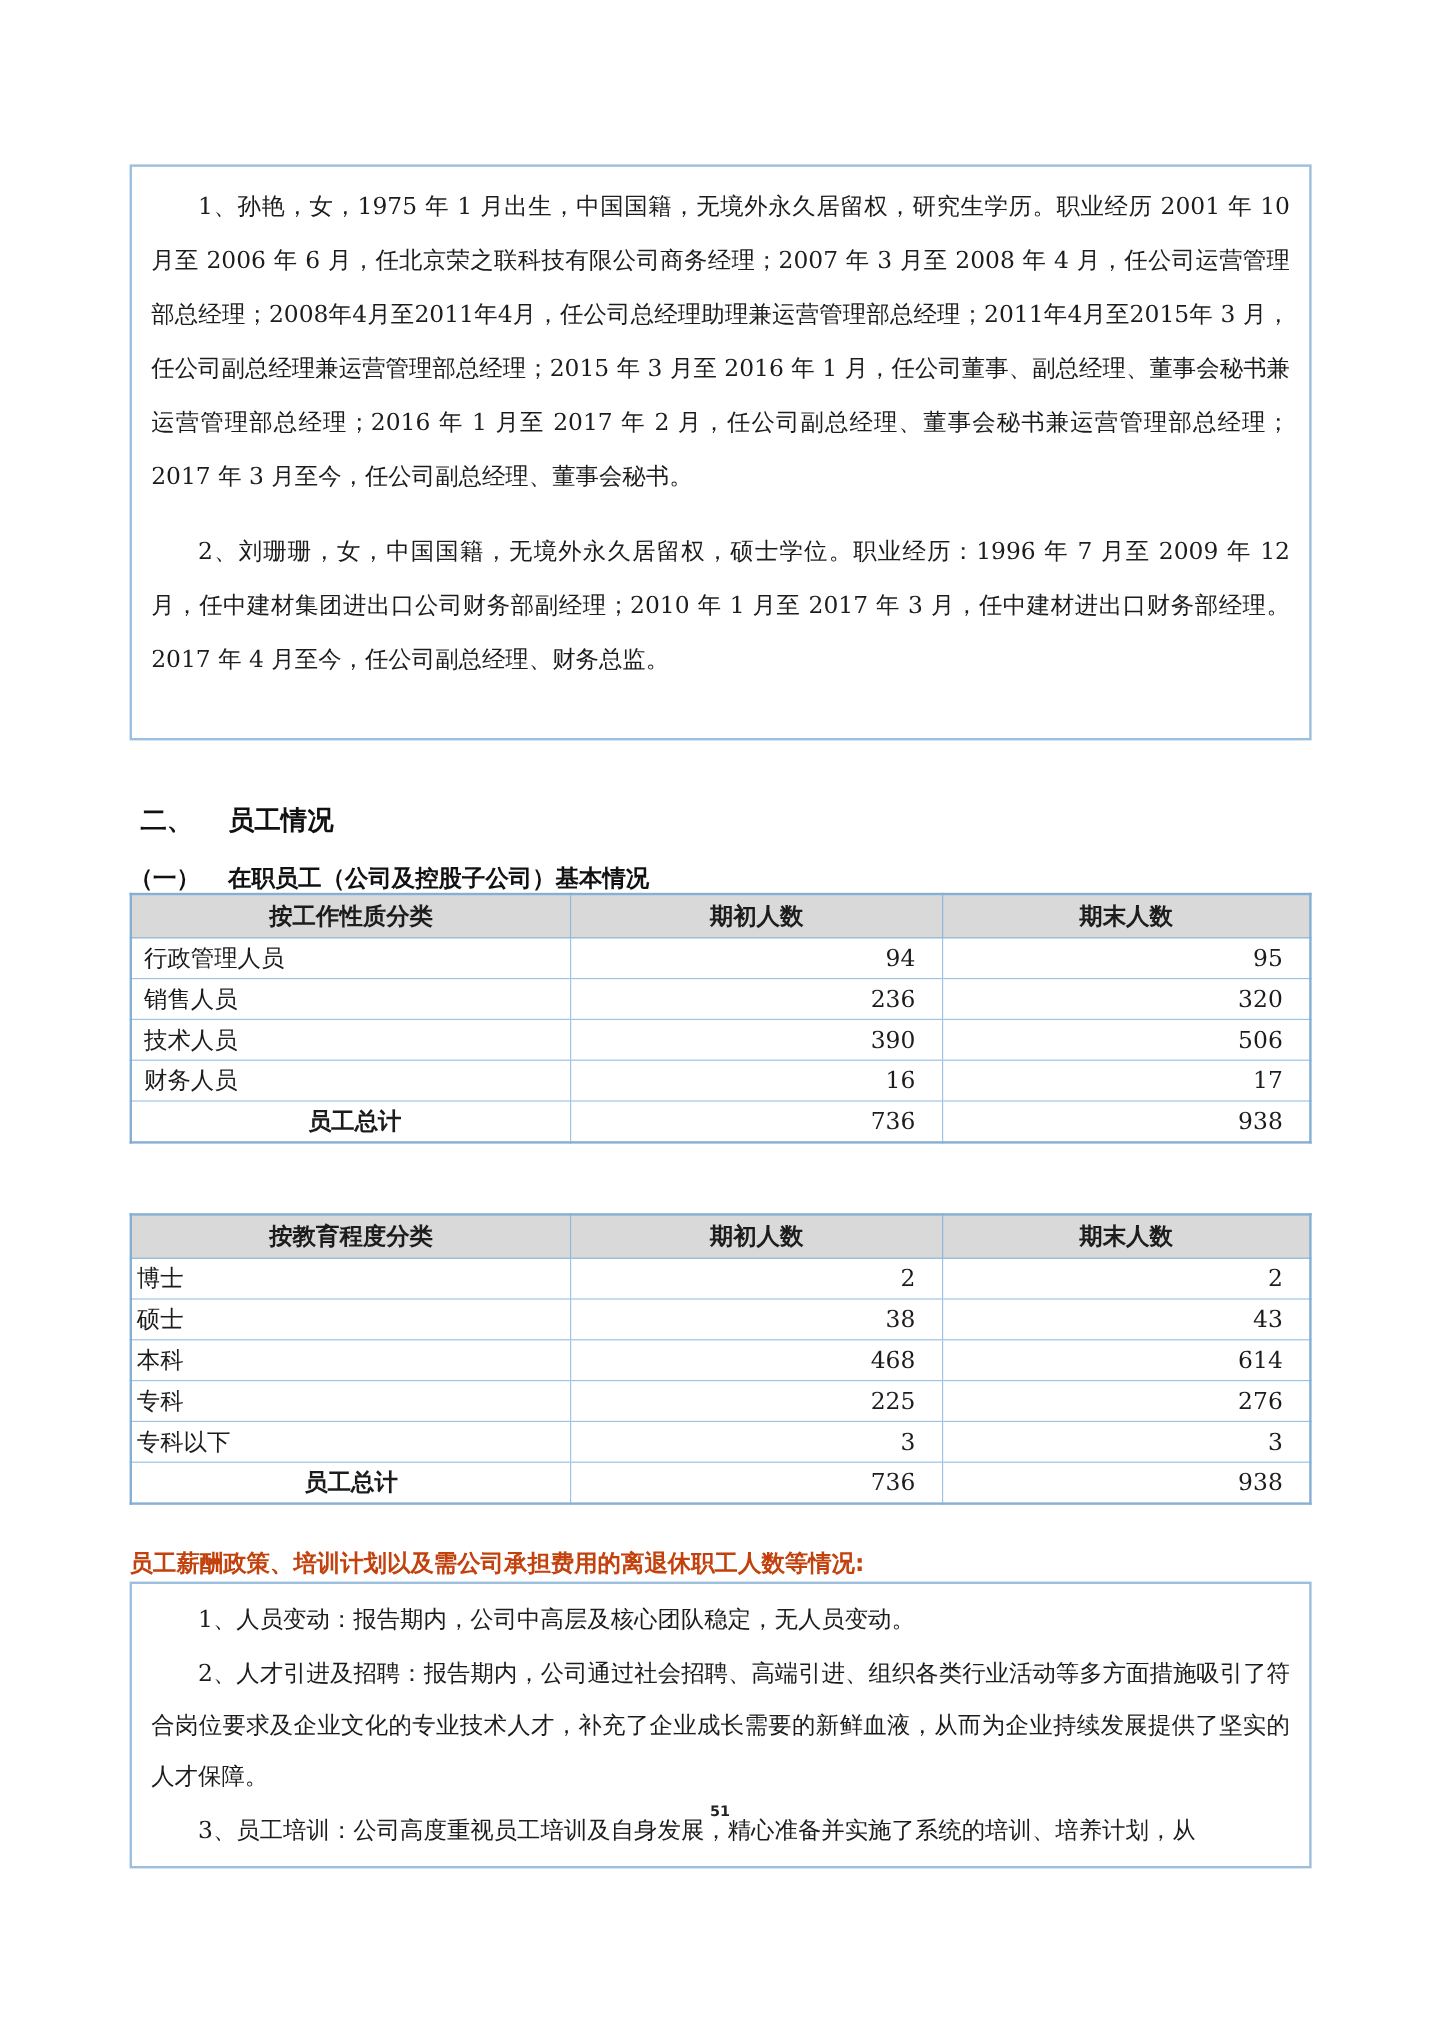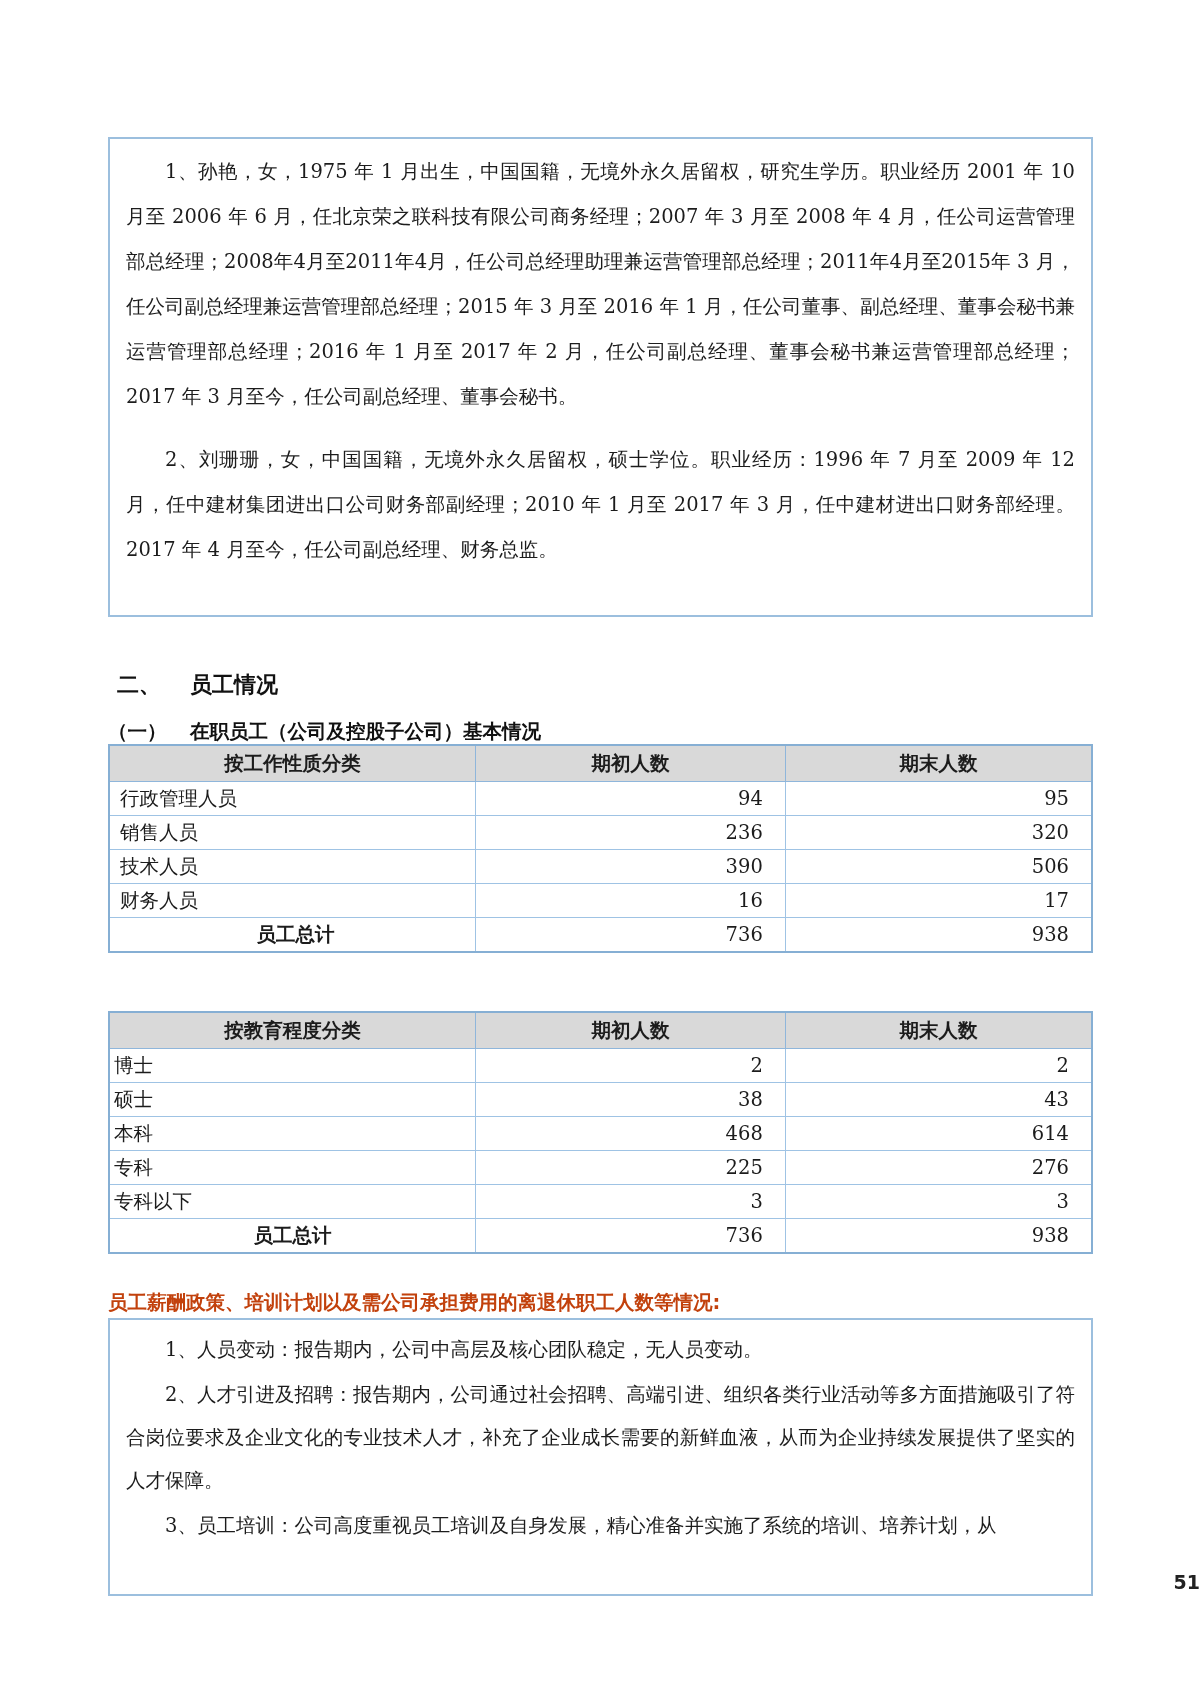--- a/index.html
+++ b/index.html
@@ -24,21 +24,21 @@
     box-sizing: border-box;
     border: 2px solid #9cbfde;
     padding: 10px 16px 12px 16px;
     font-size: 19.5px;
     text-align: justify;
     overflow: hidden;
   }
   .text-box p { margin: 0; text-indent: 2em; }
   .bio-box { height: 480px; line-height: 45px; }
   .bio-box p + p { margin-top: 18px; }
-  .policy-box { height: 278px; line-height: 43px; padding-top: 8px; }
+  .policy-box { height: 239px; line-height: 43px; padding-top: 8px; }
   .policy-box p + p { margin-top: 2px; }
 
   
   .h-main {
     display: flex;
     margin: 54px 0 0 0;
     font-family: "DejaVu Sans", "Liberation Sans", sans-serif;
     font-weight: bold;
     font-size: 22px;
     line-height: 27px;
@@ -88,27 +88,27 @@
     padding: 1px 4px;
   }
   table.emp td.cat-left  { text-align: left;  padding-left: 10px; }
   table.emp td.cat-center{ text-align: left; }
   table.emp td.num { text-align: right; padding-right: 22px; }
   table.emp tr.total td.cat-left,
   table.emp tr.total td.cat-center { text-align: center; font-weight: bold; }
 
   .page-number {
     position: absolute;
-    top: 1571px;
+    top: 1502px;
     left: 0;
     width: 100%;
-    text-align: right;
-    font-family: "DejaVu Sans", "Liberation Sans", sans-serif;
-    font-weight: bold;
-    font-size: 19px;
+    text-align: center;
+    font-family: "DejaVu Sans", "Liberation Sans", sans-serif;
+    font-weight: bold;
+    font-size: 12px;
     color: #222222;
   }
 </style>
 </head>
 <body>
 
 <div class="page">
   <div class="content">
 
     <section class="text-box bio-box">

